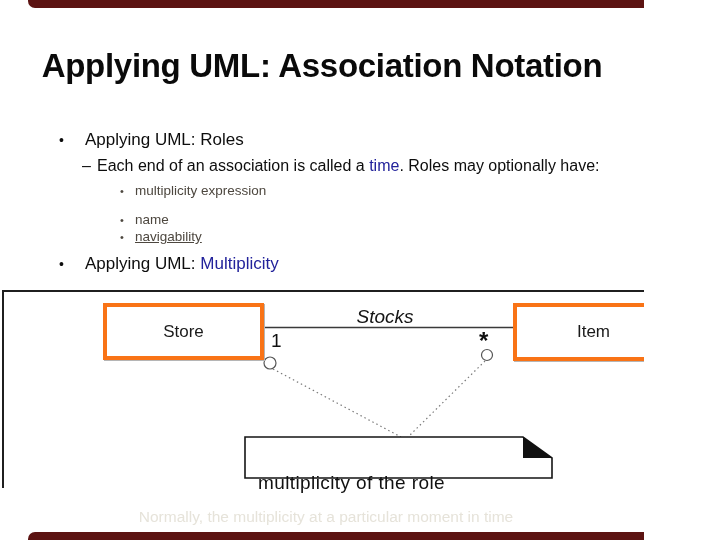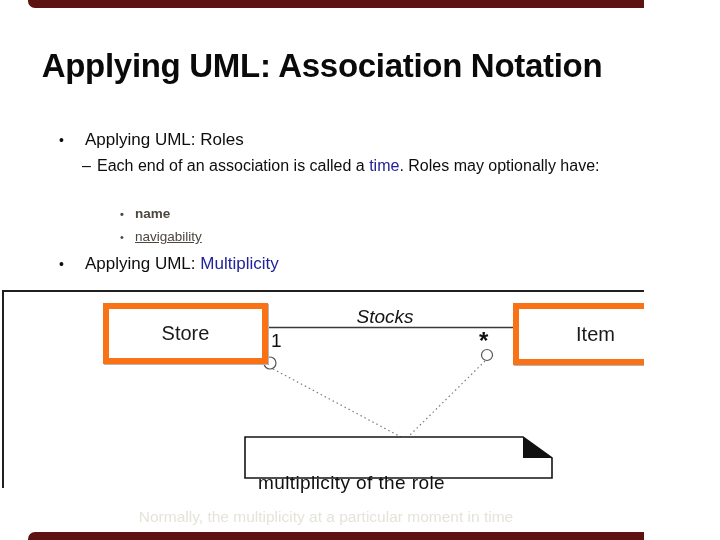--- a/index.html
+++ b/index.html
@@ -33,23 +33,23 @@
   .lvl3 .marker{width:15px;font-size:11px;}
   .blue{color:#22229b;}
   .panel{
     position:absolute;left:2px;top:290px;width:718px;height:198px;
     border-top:2px solid #1f1f1f;border-left:2px solid #1f1f1f;
     background:#ffffff;box-sizing:border-box;
   }
   .diagram-svg{position:absolute;left:0;top:290px;width:720px;height:200px;}
   .classbox{
     position:absolute;width:153px;height:49px;
-    border:6px solid #f97316;background:#ffffff;box-sizing:content-box;
+    border:4px solid #f97316;background:#ffffff;box-sizing:content-box;
     display:flex;align-items:center;justify-content:center;
-    font-size:20px;color:#1a1a1a;box-shadow:1px 1px 0 #b5b5b5;
+    font-size:17px;color:#1a1a1a;box-shadow:1px 1px 0 #b5b5b5;
   }
   .classbox.store{left:103px;top:303px;}
   .classbox.item{left:513px;top:303px;height:50px;}
   .assoc-label{
     position:absolute;left:330px;top:306px;width:110px;
     text-align:center;font-size:19px;color:#141414;font-style:italic;
   }
   .mult{position:absolute;font-size:19px;color:#101010;}
   .mult.left{left:271px;top:330px;}
   .mult.right{left:479px;top:327px;font-size:24px;font-weight:bold;}
@@ -72,21 +72,24 @@
   <div class="title">Applying UML: Association Notation</div>
 
   <div class="line lvl1" style="top:130px;">
     <span class="marker">•</span><span>Applying UML: Roles</span>
   </div>
 
   <div class="line lvl2">
     <span class="marker">–</span><span>Each end of an association is called a </span><span class="blue">time</span><span>. Roles may optionally have:</span>
   </div>
 
-  <div class="line lvl3" style="top:206px;font-weight:bold;">
+  <div class="line lvl3" style="top:183px;">
+    <span class="marker">•</span><span>multiplicity expression</span>
+  </div>
+  <div class="line lvl3" style="top:212px;">
     <span class="marker">•</span><span>name</span>
   </div>
   <div class="line lvl3" style="top:229px;text-decoration:underline;">
     <span class="marker">•</span><span>navigability</span>
   </div>
 
   <div class="line lvl1" style="top:254px;">
     <span class="marker">•</span><span>Applying UML: </span><span class="blue">Multiplicity</span>
   </div>
 

